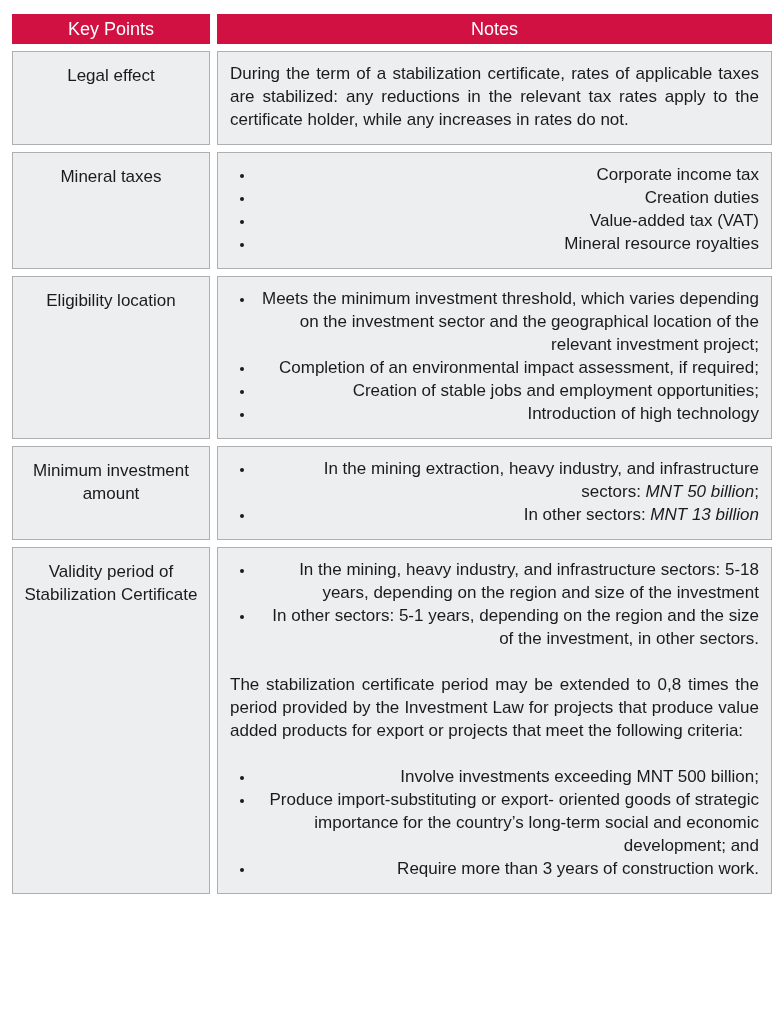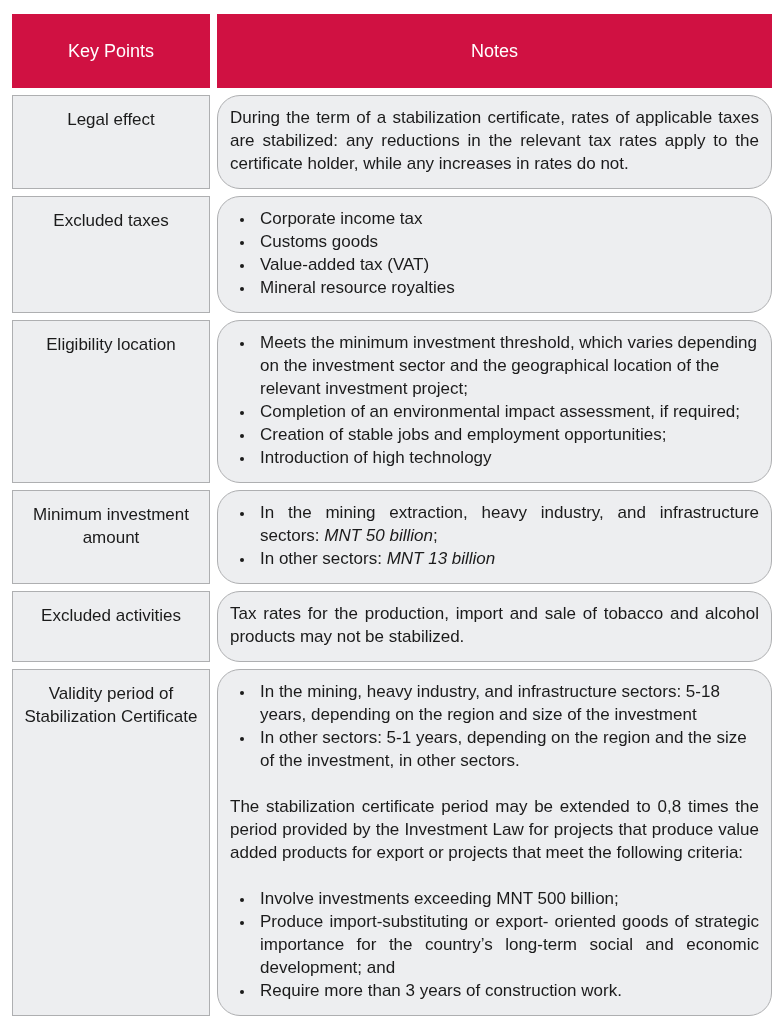--- a/index.html
+++ b/index.html
@@ -26,42 +26,41 @@
     margin:7px auto 0 auto;
     table-layout:fixed;
   }
   col.col-key{width:198px;}
   th{
     background:var(--header-bg);
     color:var(--header-text);
     font-size:18px;
     font-weight:400;
     line-height:20px;
-    padding:27px 8px;
+    padding:5px 8px;
     text-align:center;
   }
   td{
     background:var(--cell-bg);
     border:1px solid var(--border);
     vertical-align:top;
     font-size:17px;
     line-height:23px;
   }
   td.key{
     text-align:center;
     padding:12px 10px;
     margin-left:12px;
   }
   td.notes{
     padding:10px 12px 13px 12px;
     text-align:left;
-    border-radius:23px;
   }
   td.notes p{margin:0;}
-  td.notes ul{margin:0;padding-left:25px;}
+  td.notes ul{margin:0;padding-left:25px;text-align:right;}
   td.notes li{padding-left:5px;}
   td.notes li::marker{font-size:0.85em;}
   .block + .block{margin-top:23px;}
   .justify{text-align:justify;}
 </style>
 </head>
 <body>
 
 <table class="kp-table">
   <colgroup>
@@ -75,25 +74,25 @@
     </tr>
   </thead>
   <tbody>
       <tr>
         <td class="key">Legal effect</td>
         <td class="notes">
           <p class="block justify">During the term of a stabilization certificate, rates of applicable taxes are stabilized: any reductions in the relevant tax rates apply to the certificate holder, while any increases in rates do not.</p>
         </td>
       </tr>
       <tr>
-        <td class="key">Excluded taxes</td>
+        <td class="key">Mineral taxes</td>
         <td class="notes">
           <ul class="block">
             <li>Corporate income tax</li>
-            <li>Customs goods</li>
+            <li>Creation duties</li>
             <li>Value-added tax (VAT)</li>
             <li>Mineral resource royalties</li>
           </ul>
         </td>
       </tr>
       <tr>
         <td class="key">Eligibility location</td>
         <td class="notes">
           <ul class="block">
             <li>Meets the minimum investment threshold, which varies depending on the investment sector and the geographical location of the relevant investment project;</li>
@@ -106,26 +105,20 @@
       <tr>
         <td class="key">Minimum investment amount</td>
         <td class="notes">
           <ul class="block justify">
             <li>In the mining extraction, heavy industry, and  infrastructure sectors: <i>MNT 50 billion</i>;</li>
             <li>In other sectors: <i>MNT 13 billion</i></li>
           </ul>
         </td>
       </tr>
       <tr>
-        <td class="key">Excluded activities</td>
-        <td class="notes">
-          <p class="block justify">Tax rates for the production, import and sale of tobacco and alcohol products may not be stabilized.</p>
-        </td>
-      </tr>
-      <tr>
         <td class="key">Validity period of Stabilization Certificate</td>
         <td class="notes">
           <ul class="block">
             <li>In the mining, heavy industry, and infrastructure sectors: 5-18 years, depending on the region and size of the investment</li>
             <li>In other sectors: 5-1 years, depending on the region and the size of the investment, in other sectors.</li>
           </ul>
           <p class="block justify">The stabilization certificate period may be extended to 0,8 times the period provided by the Investment Law for projects that produce value added products for export or projects that meet the following criteria:</p>
           <ul class="block justify">
             <li>Involve investments exceeding MNT 500 billion;</li>
             <li>Produce import-substituting or export- oriented goods of strategic importance for the country’s long-term social and economic development; and</li>

